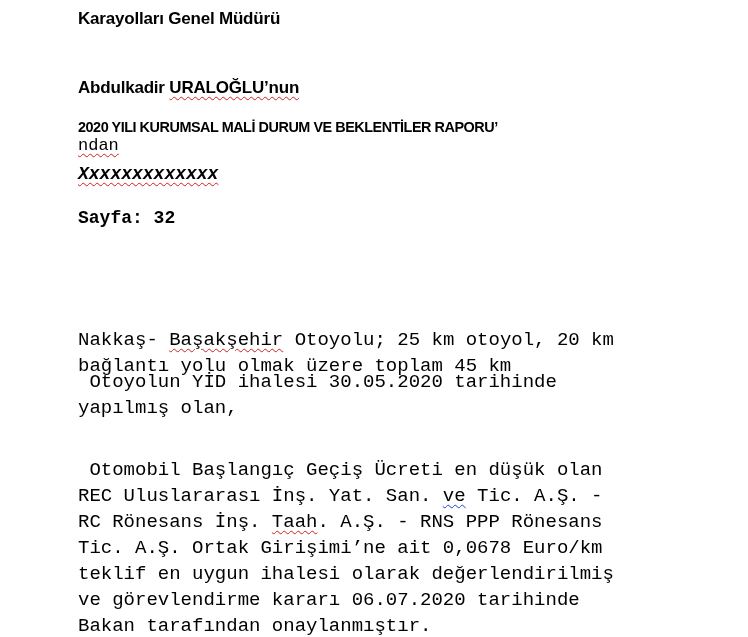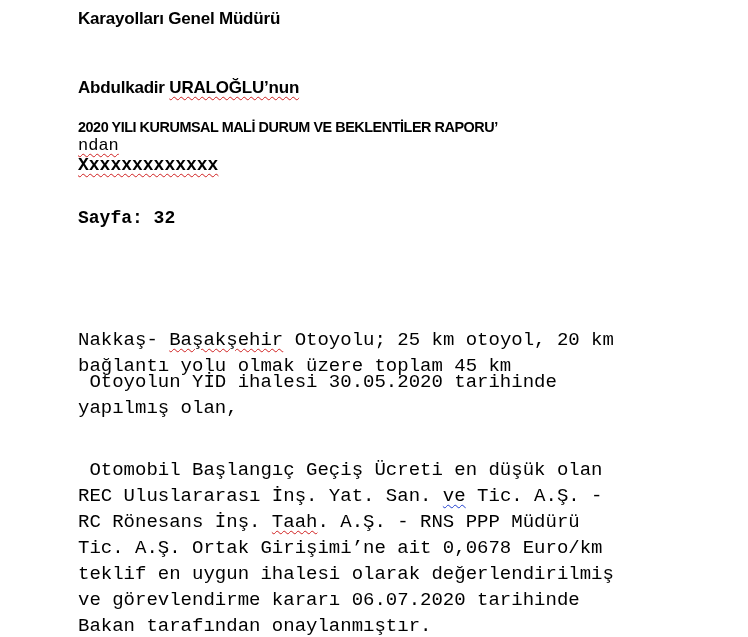--- a/index.html
+++ b/index.html
@@ -69,41 +69,41 @@
   </div>
 
   <div class="abs title" style="top:118px;">
     <span>2020 YILI KURUMSAL MALİ DURUM VE BEKLENTİLER RAPORU’</span>
   </div>
 
   <div class="abs mono-sm" style="top:136px;">
     <span class="squiggle-red">ndan</span>
   </div>
 
-  <div class="abs mono-bold" style="top:155px;">
+  <div class="abs mono-bold" style="top:164px;font-style:italic;">
     <span class="squiggle-red">Xxxxxxxxxxxxx</span>
   </div>
 
   <div class="abs mono-bold" style="top:208px;">
     <span class="para">Sayfa: 32</span>
   </div>
 
   <div class="abs mono" style="top:283px;margin-top:44px;">
     <div class="para"><span>Nakkaş- </span><span class="squiggle-red">Başakşehir</span><span> Otoyolu; 25 km otoyol, 20 km</span></div>
     <div class="para">bağlantı yolu olmak üzere toplam 45 km</div>
   </div>
 
   <div class="abs mono" style="top:369px;">
     <div class="para"> Otoyolun YİD ihalesi 30.05.2020 tarihinde</div>
     <div class="para">yapılmış olan,</div>
   </div>
 
   <div class="abs mono" style="top:457px;">
     <div class="para"> Otomobil Başlangıç Geçiş Ücreti en düşük olan</div>
     <div class="para"><span>REC Uluslararası İnş. Yat. San. </span><span class="squiggle-blue">ve</span><span> Tic. A.Ş. -</span></div>
-    <div class="para"><span>RC Rönesans İnş. </span><span class="squiggle-red">Taah</span><span>. A.Ş. - RNS PPP Müdürü</span></div>
+    <div class="para"><span>RC Rönesans İnş. </span><span class="squiggle-red">Taah</span><span>. A.Ş. - RNS PPP Rönesans</span></div>
     <div class="para">Tic. A.Ş. Ortak Girişimi’ne ait 0,0678 Euro/km</div>
     <div class="para">teklif en uygun ihalesi olarak değerlendirilmiş</div>
     <div class="para">ve görevlendirme kararı 06.07.2020 tarihinde</div>
     <div class="para">Bakan tarafından onaylanmıştır.</div>
   </div>
 
 </div>
 
 </body></html>

